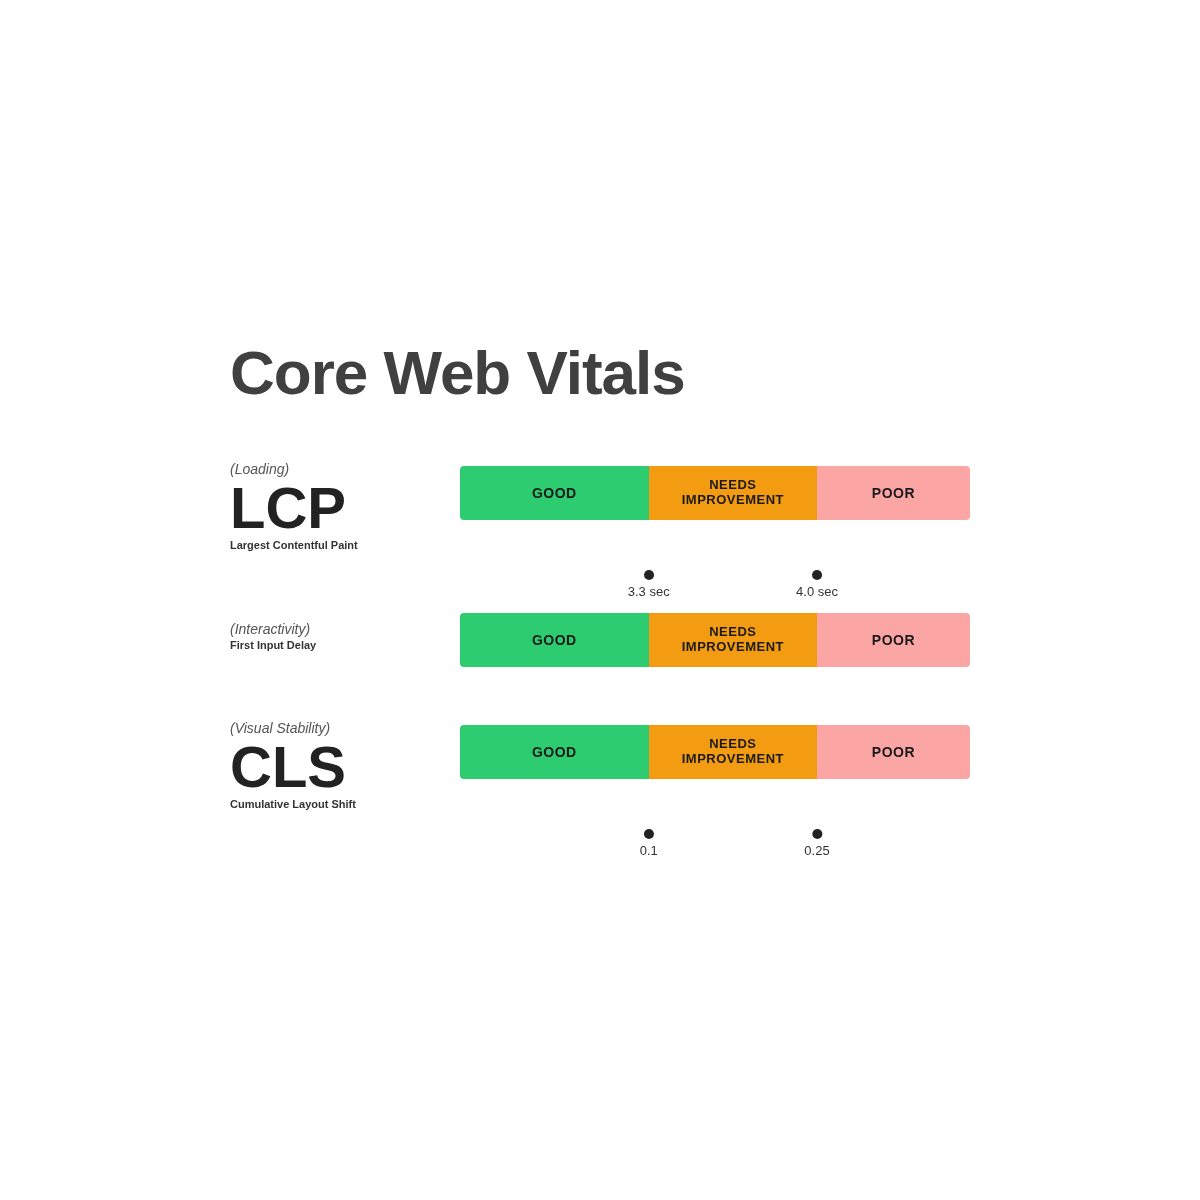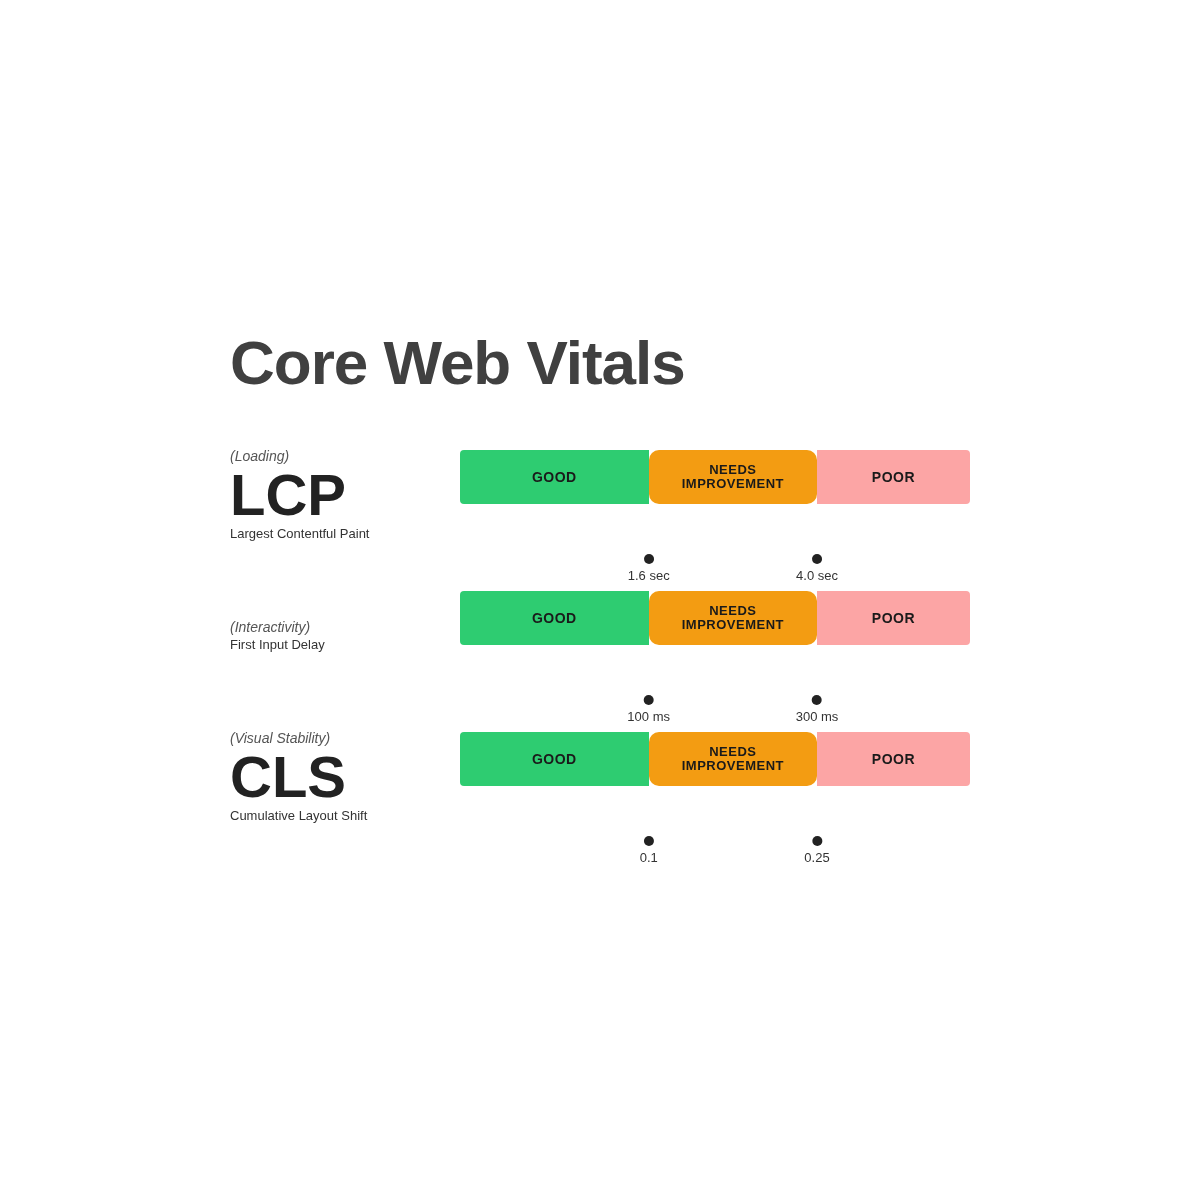--- a/index.html
+++ b/index.html
@@ -49,35 +49,37 @@
     .metric-acronym {
       font-size: 58px;
       font-weight: 900;
       color: #222222;
       font-family: Arial Black, Arial, sans-serif;
       line-height: 1;
       margin-bottom: 2px;
     }
 
     .metric-name {
-      font-size: 13px;
+      font-size: 11px;
       color: #333;
+      font-weight: bold;
     }
 
     .metric-chart {
       flex: 1;
       margin-left: 20px;
     }
 
     .bar-container {
       display: flex;
       height: 54px;
       border-radius: 4px;
       overflow: visible;
       position: relative;
+      margin-top: 8px;
     }
 
     .bar-segment {
       display: flex;
       align-items: center;
       justify-content: center;
       font-weight: 900;
       font-size: 14px;
       font-family: Arial Black, Arial, sans-serif;
       letter-spacing: 0.5px;
@@ -89,21 +91,20 @@
       width: 37%;
       border-radius: 4px 0 0 4px;
     }
 
     .bar-needs {
       background-color: #f39c12;
       color: #1a1a1a;
       width: 33%;
       text-align: center;
       flex-direction: column;
-      border-radius: 10px;
     }
 
     .bar-needs span {
       display: block;
       line-height: 1.1;
       font-size: 13px;
     }
 
     .bar-poor {
       background-color: #fca5a5;
@@ -167,21 +168,21 @@
           <div class="bar-segment bar-good">GOOD</div>
           <div class="bar-segment bar-needs">
             <span>NEEDS</span>
             <span>IMPROVEMENT</span>
           </div>
           <div class="bar-segment bar-poor">POOR</div>
         </div>
         <div style="position:relative; height:35px;">
           <div class="tick-mark tick-mark-1">
             <div class="dot"></div>
-            <div class="label">1.6 sec</div>
+            <div class="label">3.3 sec</div>
           </div>
           <div class="tick-mark tick-mark-2">
             <div class="dot"></div>
             <div class="label">4.0 sec</div>
           </div>
         </div>
       </div>
     </div>
   </div>
     <div class="metric-row">
@@ -192,30 +193,20 @@
     <div class="metric-chart">
       <div class="bar-wrapper">
         <div class="bar-container">
           <div class="bar-segment bar-good">GOOD</div>
           <div class="bar-segment bar-needs">
             <span>NEEDS</span>
             <span>IMPROVEMENT</span>
           </div>
           <div class="bar-segment bar-poor">POOR</div>
         </div>
-        <div style="position:relative; height:35px;">
-          <div class="tick-mark tick-mark-1">
-            <div class="dot"></div>
-            <div class="label">100 ms</div>
-          </div>
-          <div class="tick-mark tick-mark-2">
-            <div class="dot"></div>
-            <div class="label">300 ms</div>
-          </div>
-        </div>
       </div>
     </div>
   </div>
     <div class="metric-row">
     <div class="metric-label">
       <div class="metric-category">(Visual Stability)</div>
       <div class="metric-acronym">CLS</div>
       <div class="metric-name">Cumulative Layout Shift</div>
     </div>
     <div class="metric-chart">

